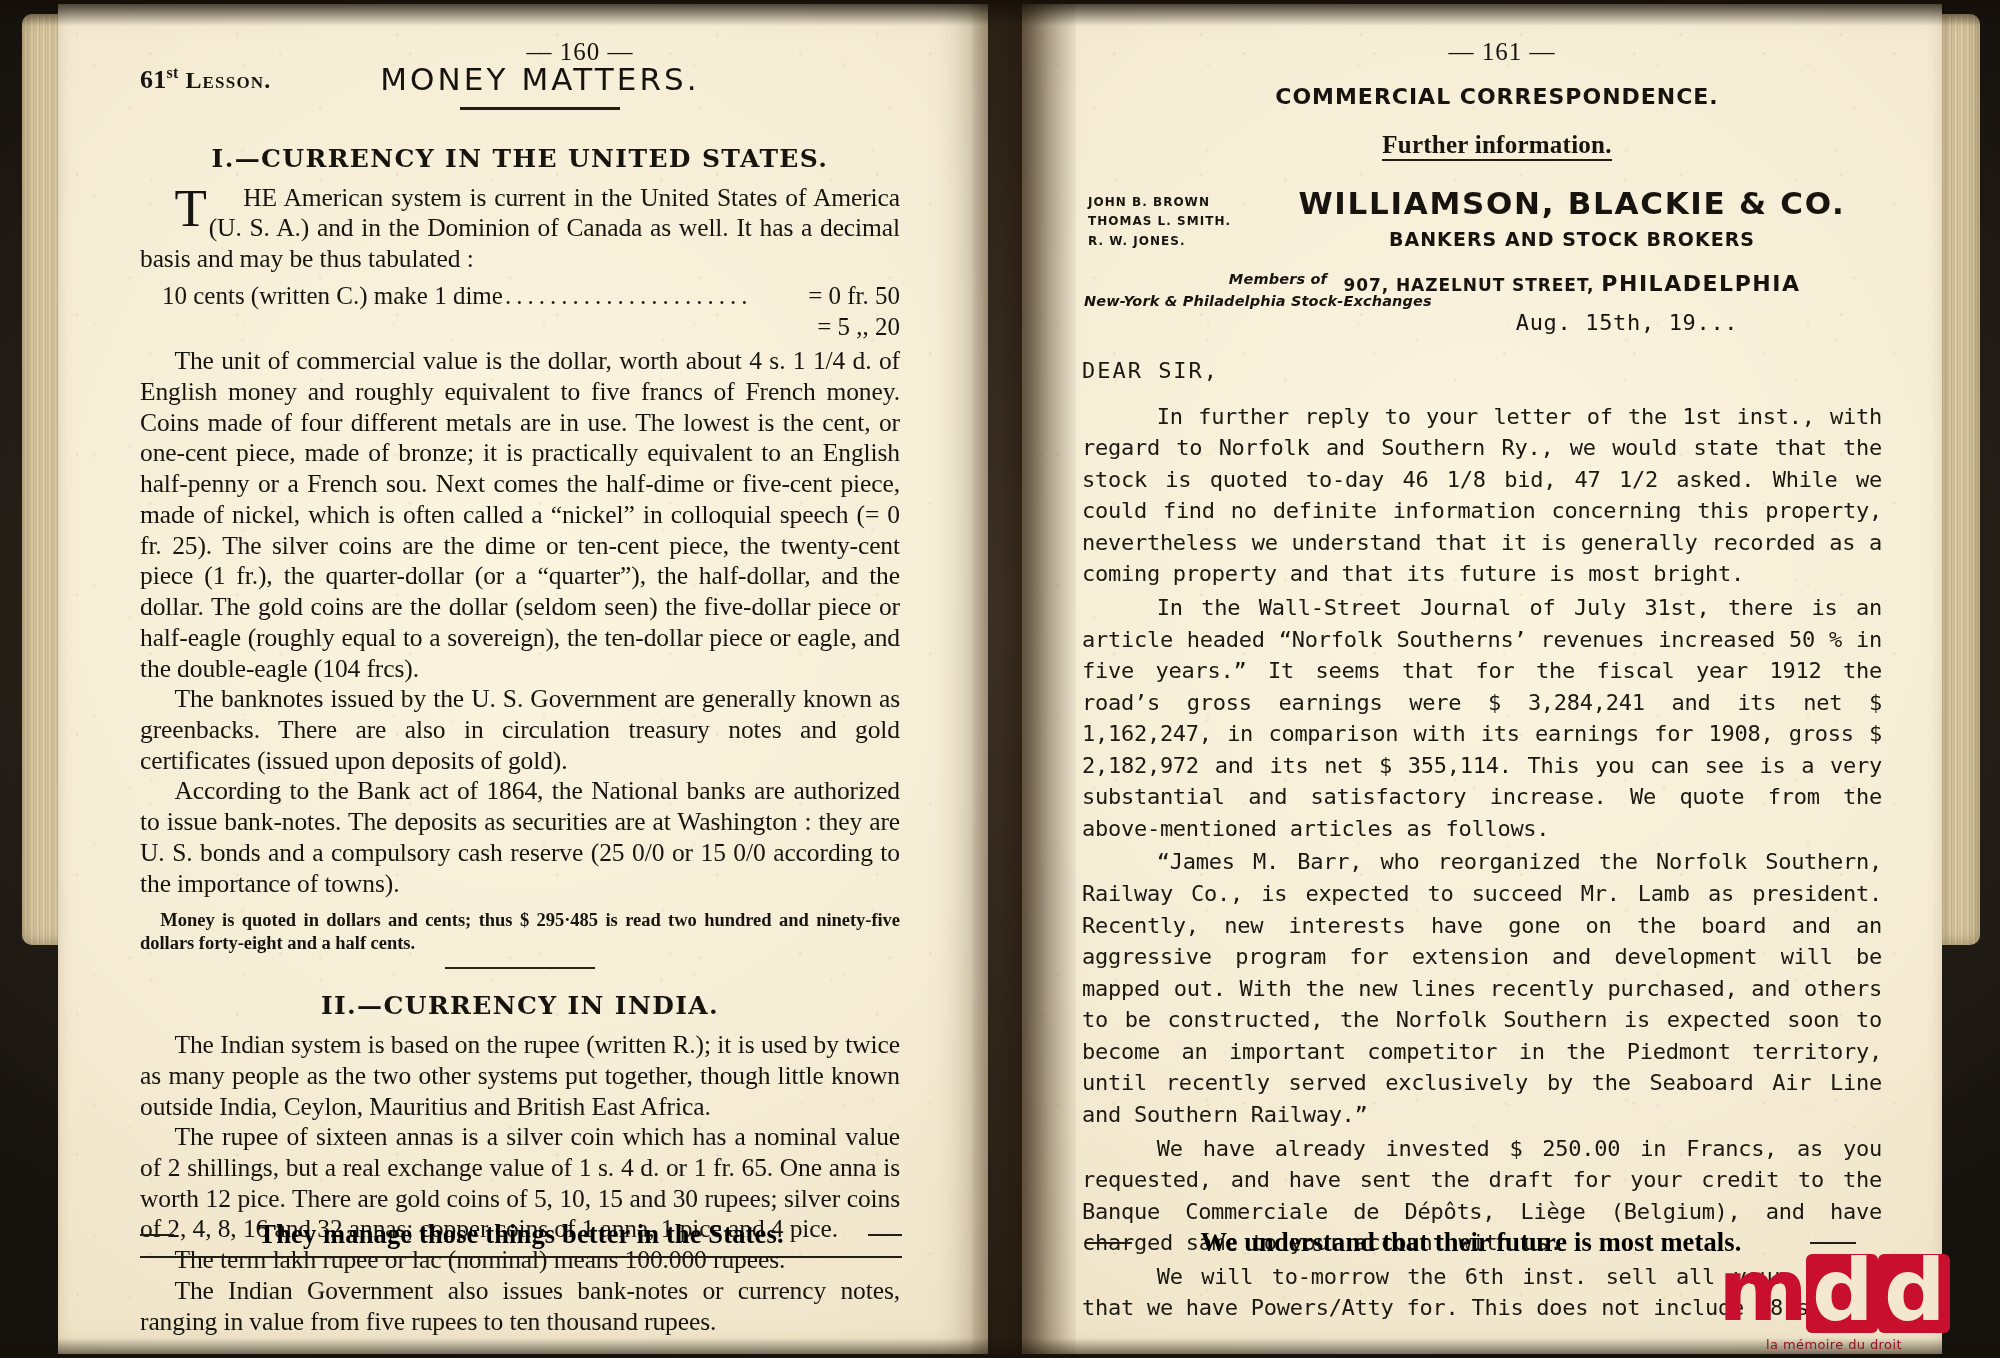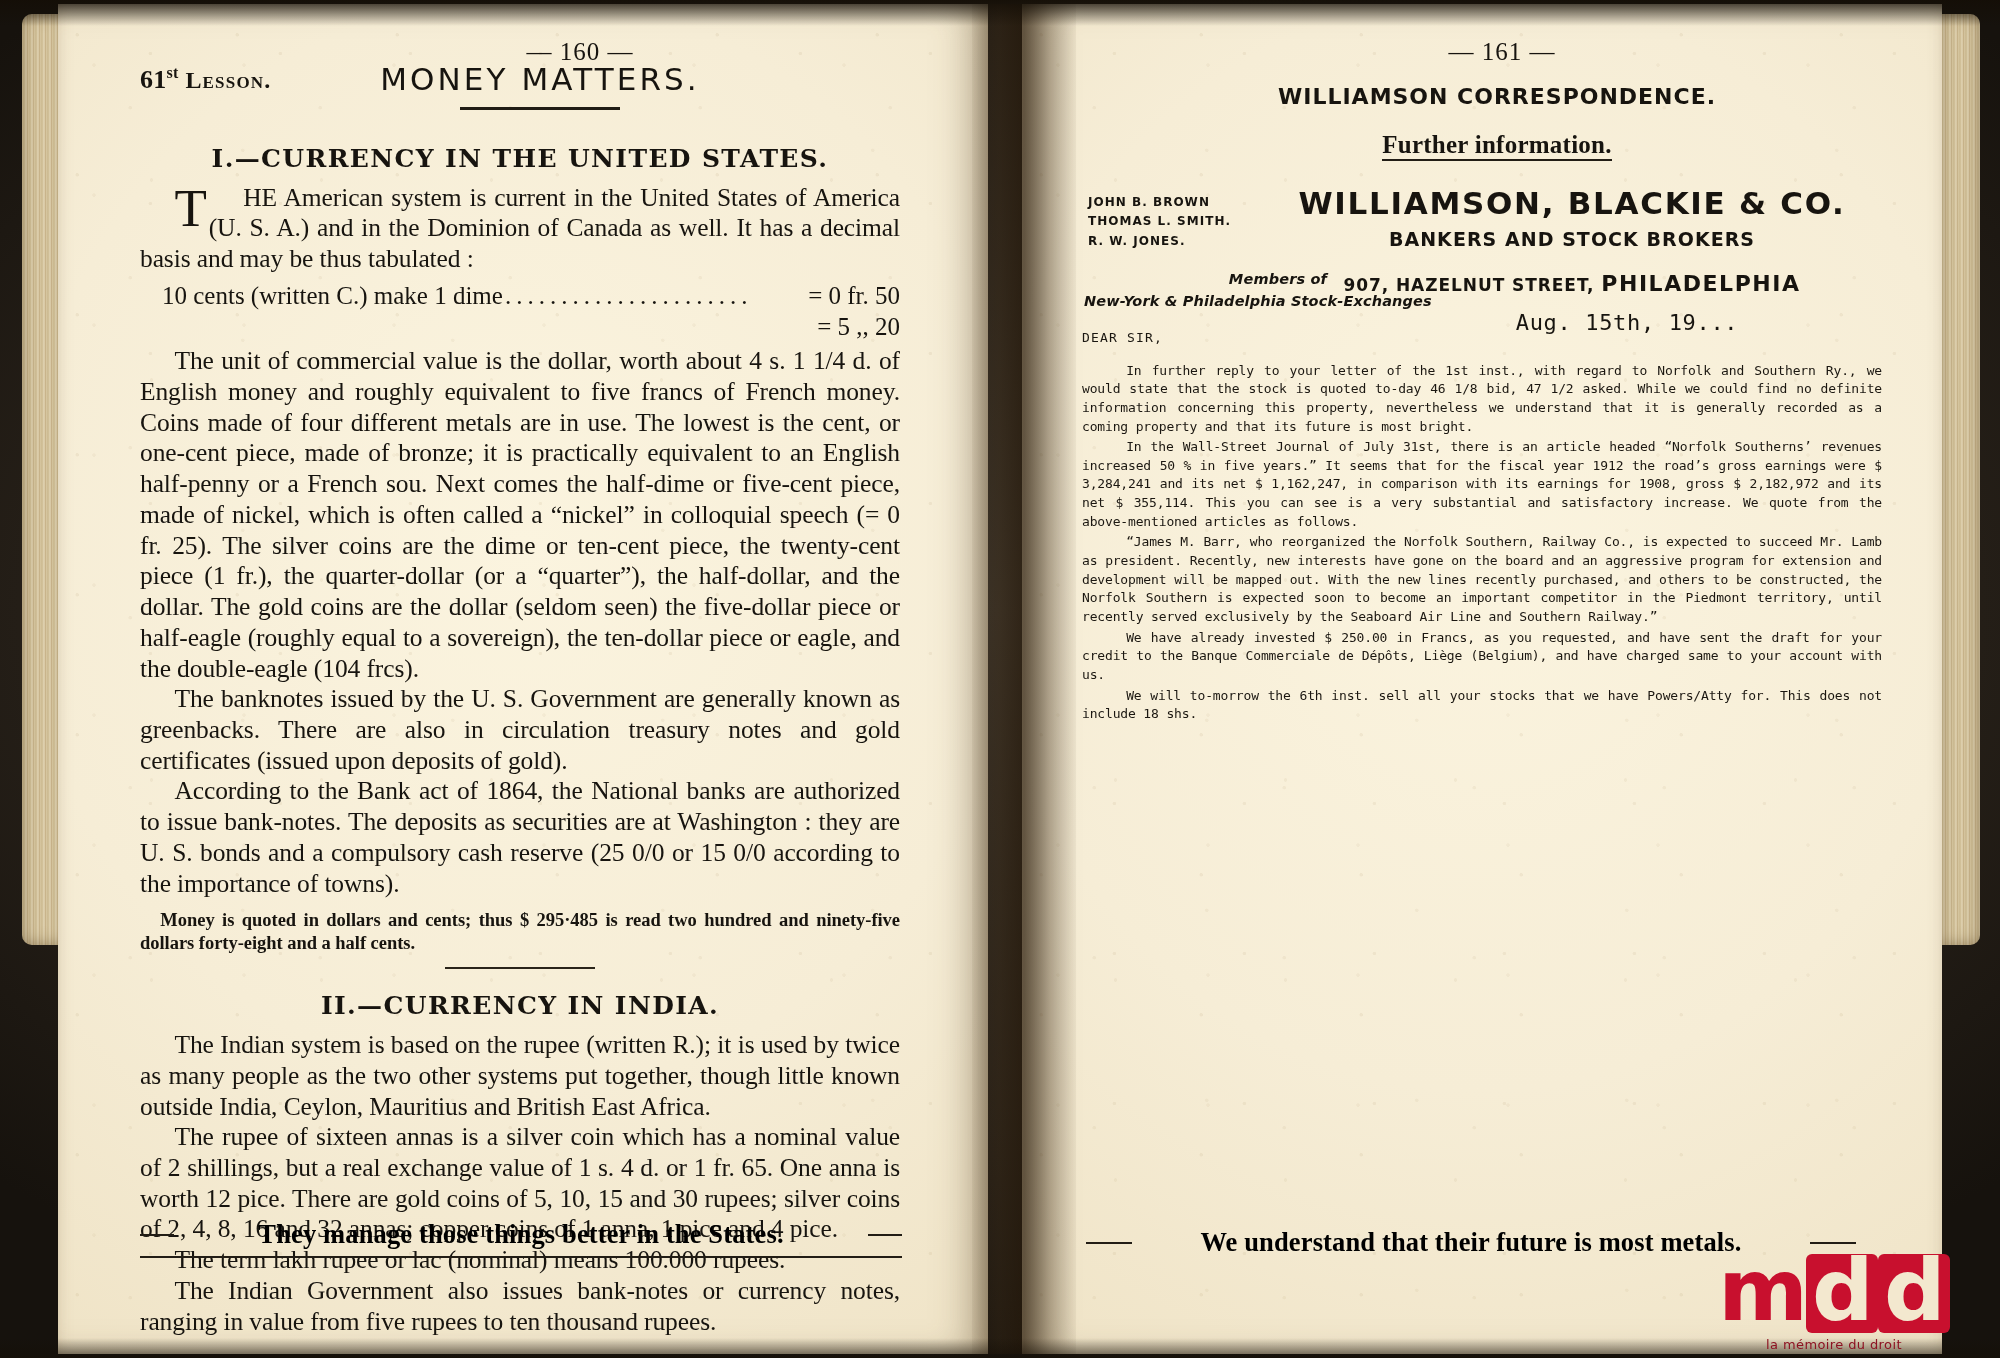--- a/index.html
+++ b/index.html
@@ -254,24 +254,25 @@
   .firm-addr .city { font-size:22px; letter-spacing:.07em; }
   .firm-date {
     font-family:"DejaVu Sans Mono", monospace;
     font-size:22px; letter-spacing:.03em;
     margin-top:14px; padding-left:110px;
   }
 
   
   .typed {
     font-family:"DejaVu Sans Mono", monospace;
-    font-size:13px;
+    font-size:22px;
     line-height:1.435;
     letter-spacing:-.012em;
     color:#1b1711;
+    margin-top:26px;
   }
   .typed .salutation { letter-spacing:.09em; margin-bottom:14px; }
   .typed p { margin:0 0 0 0; text-indent:3.4em; text-align:justify; }
   .typed p + p { margin-top:2px; }
 
   .page-num {
     position:absolute; right:96px; bottom:56px;
     font-family:"Liberation Serif", serif;
     font-size:22px;
   }
@@ -375,21 +376,21 @@
       <div class="motto-double"></div>
     </div>
 
     <div class="page" id="page-right">
       <div class="grain"></div>
 
       <div class="text-col">
 
         <div class="folio" id="right-folio">— 161 —</div>
 
-        <div class="cc-head">WILLIAMSON CORRESPONDENCE.</div>
+        <div class="cc-head">COMMERCIAL CORRESPONDENCE.</div>
 
         <div class="further">
           <span class="u">Further information.</span>
         </div>
 
         <div class="letterhead">
           <div class="partners">
             <div>JOHN B. BROWN</div>
             <div>THOMAS L. SMITH.</div>
             <div>R. W. JONES.</div>

